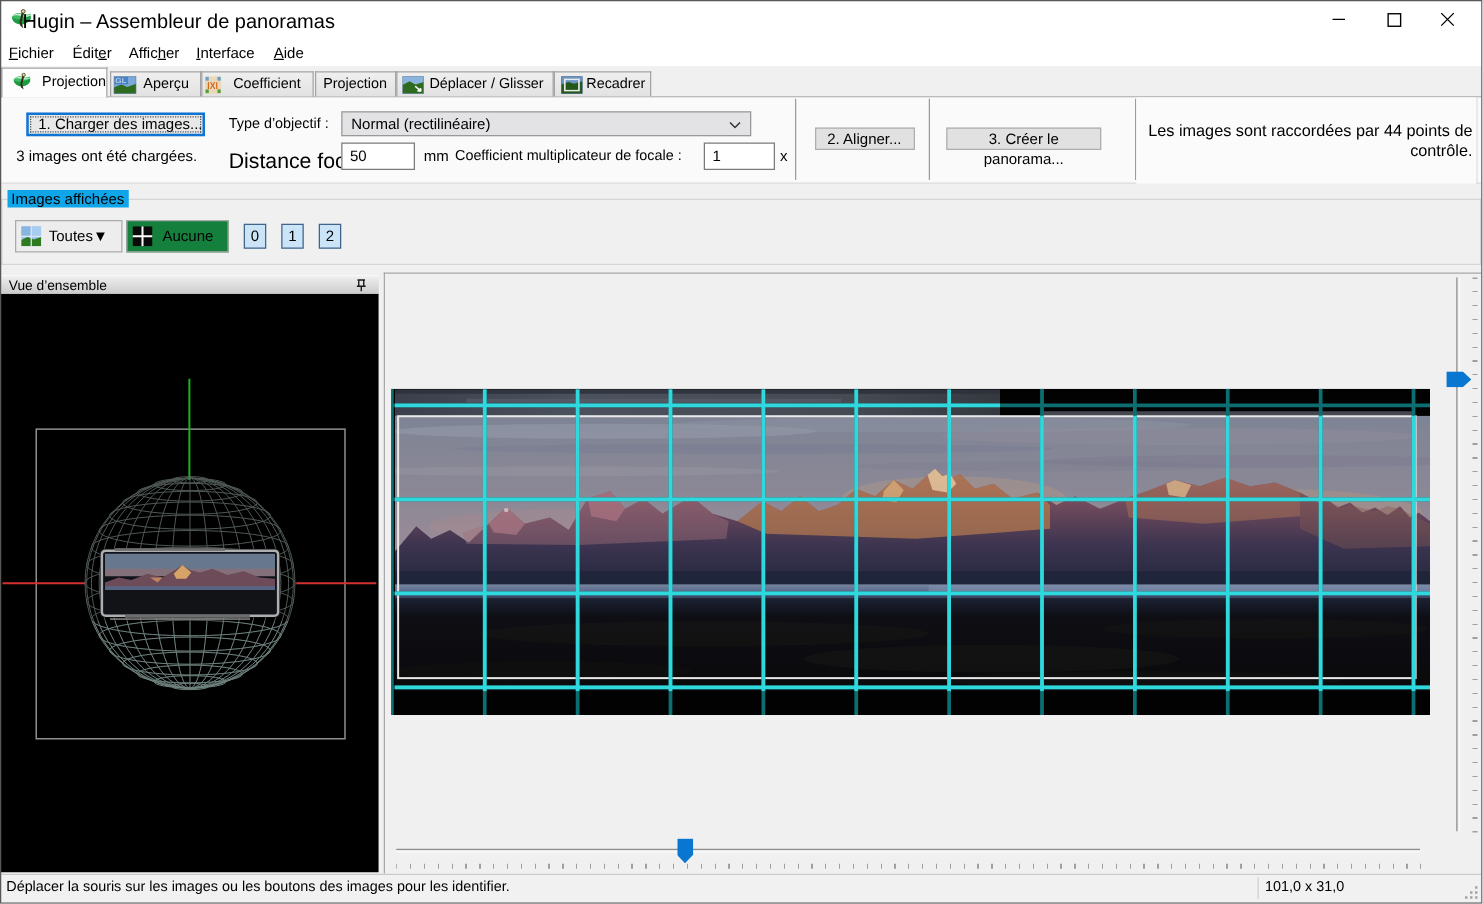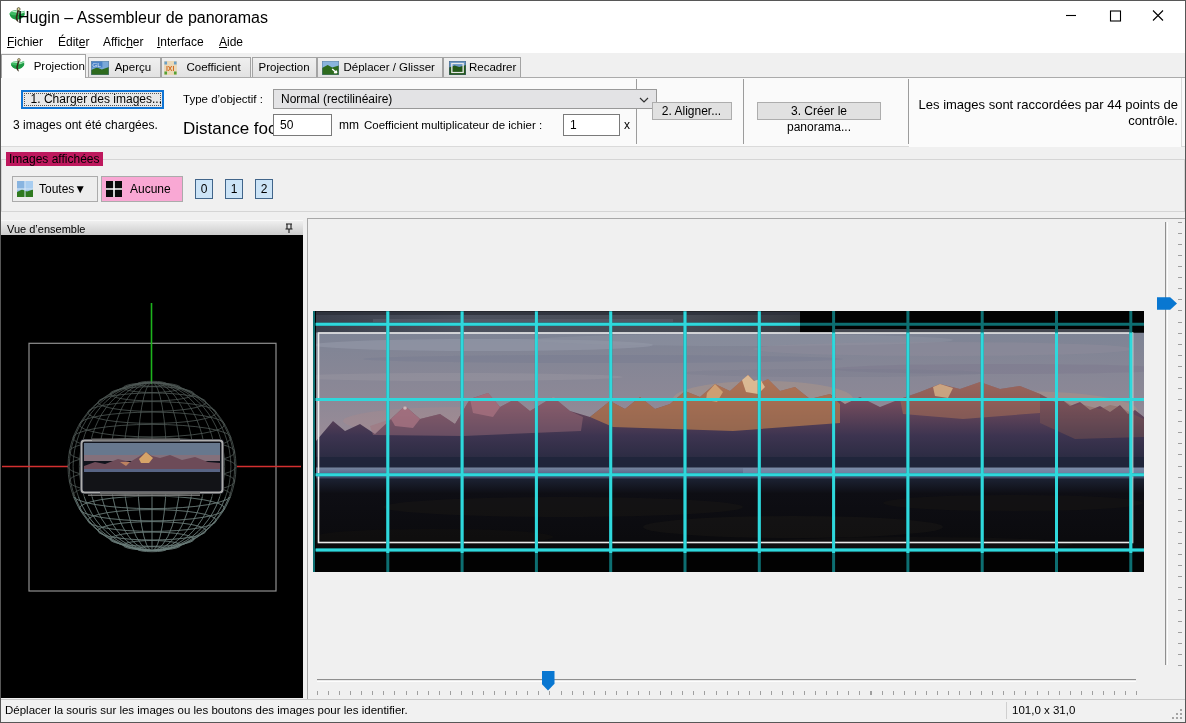--- a/index.html
+++ b/index.html
@@ -77,54 +77,54 @@
   </svg>
 <div class="a" style="left:469.0px;top:60.5px;z-index:3;font-size:11.5px;white-space:nowrap">Recadrer</div>
 <div class="a" style="left:1px;top:77.5px;width:1184px;height:69px;background:#fafafa;border-bottom:1px solid #dadada"></div>
 <div class="a" style="left:635.5px;top:79px;width:1px;height:65px;background:#9c9c9c"></div>
 <div class="a" style="left:742.5px;top:79px;width:1px;height:65px;background:#9c9c9c"></div>
 <div class="a" style="left:907.5px;top:79px;width:1px;height:65px;background:#9c9c9c"></div>
 <div class="a" style="left:1180.5px;top:77.5px;width:1px;height:69px;background:#dadada"></div>
 <div class="a" style="left:21px;top:90px;width:143px;height:19px;background:#e8e8e8;border:2px solid #0f74d4;outline:1px dotted #555;outline-offset:-4px;text-align:right;line-height:15px;font-size:12px">1. Charger des images...</div>
 <div class="a" style="left:13px;top:118px;font-size:12px">3 images ont été chargées.</div>
 <div class="a" style="left:183px;top:92.5px;font-size:11.5px">Type d’objectif :</div>
-<div class="a" style="left:273px;top:88.5px;width:384px;height:20px;background:#e3e3e5;border:1px solid #999">
+<div class="a" style="left:273px;top:88.5px;width:328px;height:20px;background:#e3e3e5;border:1px solid #999">
   <span style="position:absolute;left:7px;top:2.5px;font-size:12px">Normal (rectilinéaire)</span>
   <svg width="10" height="6" viewBox="0 0 10 6" style="position:absolute;right:7px;top:7px">
       <path d="M1,1 L5,5 L9,1" stroke="#333" stroke-width="1.2" fill="none"></path>
     </svg>
 </div>
 <div class="a" style="left:183px;top:118.5px;font-size:17px">Distance focale :</div>
 <div class="a" style="left:273px;top:113.5px;width:59px;height:22px;background:#fff;border:1px solid #7a7a7a">
     <span style="position:absolute;left:6px;top:3.5px">50</span>
   </div>
 <div class="a" style="left:339px;top:118px">mm</div>
-<div class="a" style="left:364px;top:118.5px;font-size:11.5px">Coefficient multiplicateur de ichier :</div>
+<div class="a" style="left:364px;top:118.5px;font-size:11.5px">Coefficient multiplicateur de focale :</div>
 <div class="a" style="left:563px;top:113.5px;width:57px;height:22px;background:#fff;border:1px solid #7a7a7a">
     <span style="position:absolute;left:6px;top:3.5px">1</span>
   </div>
 <div class="a" style="left:624px;top:118px">x</div>
 <div class="btn" style="left:651.5px;top:101.5px;width:80px;height:18px;line-height:16px">2. Aligner...</div>
 <div class="btn" style="left:757px;top:101.5px;width:124px;height:18px;line-height:16px">3. Créer le panorama...</div>
 <div class="a" style="left:908.5px;top:77.5px;width:272px;height:69px;background:#fbfbfb"></div>
 <div class="a" style="left:914px;top:96.5px;width:264px;font-size:13px;text-align:right;line-height:16.2px">Les images sont raccordées par 44 points de<br>contrôle.</div>
 <div class="a" style="left:1px;top:158.5px;width:1184px;height:53px;border:1px solid #d5d5d5;border-top:none"></div>
 <div class="a" style="left:1px;top:158.5px;width:1184px;height:1px;background:#d5d5d5"></div>
-<div class="a" style="left:6px;top:152px;background:#be185d;padding:0 3px;font-size:12px">Images affichées</div>
+<div class="a" style="left:6px;top:152px;background:#0ea5e9;padding:0 3px;font-size:12px">Images affichées</div>
 <div class="a" style="left:12px;top:176px;width:85.5px;height:26px;background:#ededed;border:1px solid #ababab">
  <svg width="16" height="16" viewBox="0 0 16 16" style="position:absolute;left:4px;top:4px">
   <rect width="16" height="16" fill="#9cc2e8"></rect>
       <rect x="0" y="0" width="7.5" height="7.5" fill="#88b4e0"></rect>
       <rect x="8.5" y="0" width="7.5" height="7.5" fill="#a8cdf0"></rect>
   <path d="M0,11 L5,8.5 L10,10.5 L16,8.5 L16,16 L0,16 Z" fill="#2f7a1f"></path>
   <path d="M8,0 V16 M0,8 H16" stroke="#d8e8f8" stroke-width="1"></path>
     </svg>
  <span style="position:absolute;left:26px;top:5px">Toutes▼</span>
 </div>
-<div class="a" style="left:101px;top:176px;width:82px;height:26px;background:#f9a8d4;border:1px solid #ababab">
+<div class="a" style="left:101px;top:176px;width:82px;height:26px;background:#15803d;border:1px solid #ababab">
  <svg width="16" height="16" viewBox="0 0 16 16" style="position:absolute;left:4px;top:4px">
   <rect width="16" height="16" fill="#0a0a0a"></rect>
       <path d="M8,0 V16 M0,8 H16" stroke="#fff" stroke-width="1.6"></path>
     </svg>
  <span style="position:absolute;left:28px;top:5px">Aucune</span>
 </div>
 <div class="a" style="left:195px;top:179px;width:18px;height:20px;background:#cce4f7;border:1px solid #41658a;text-align:center;line-height:18px">0</div>
 <div class="a" style="left:225px;top:179px;width:18px;height:20px;background:#cce4f7;border:1px solid #41658a;text-align:center;line-height:18px">1</div>
 <div class="a" style="left:255px;top:179px;width:18px;height:20px;background:#cce4f7;border:1px solid #41658a;text-align:center;line-height:18px">2</div>
 <div class="a" style="left:1px;top:220px;width:302px;height:15.5px;background:linear-gradient(#efefef,#c9c9c9);border-top:1px solid #f8f8f8">

